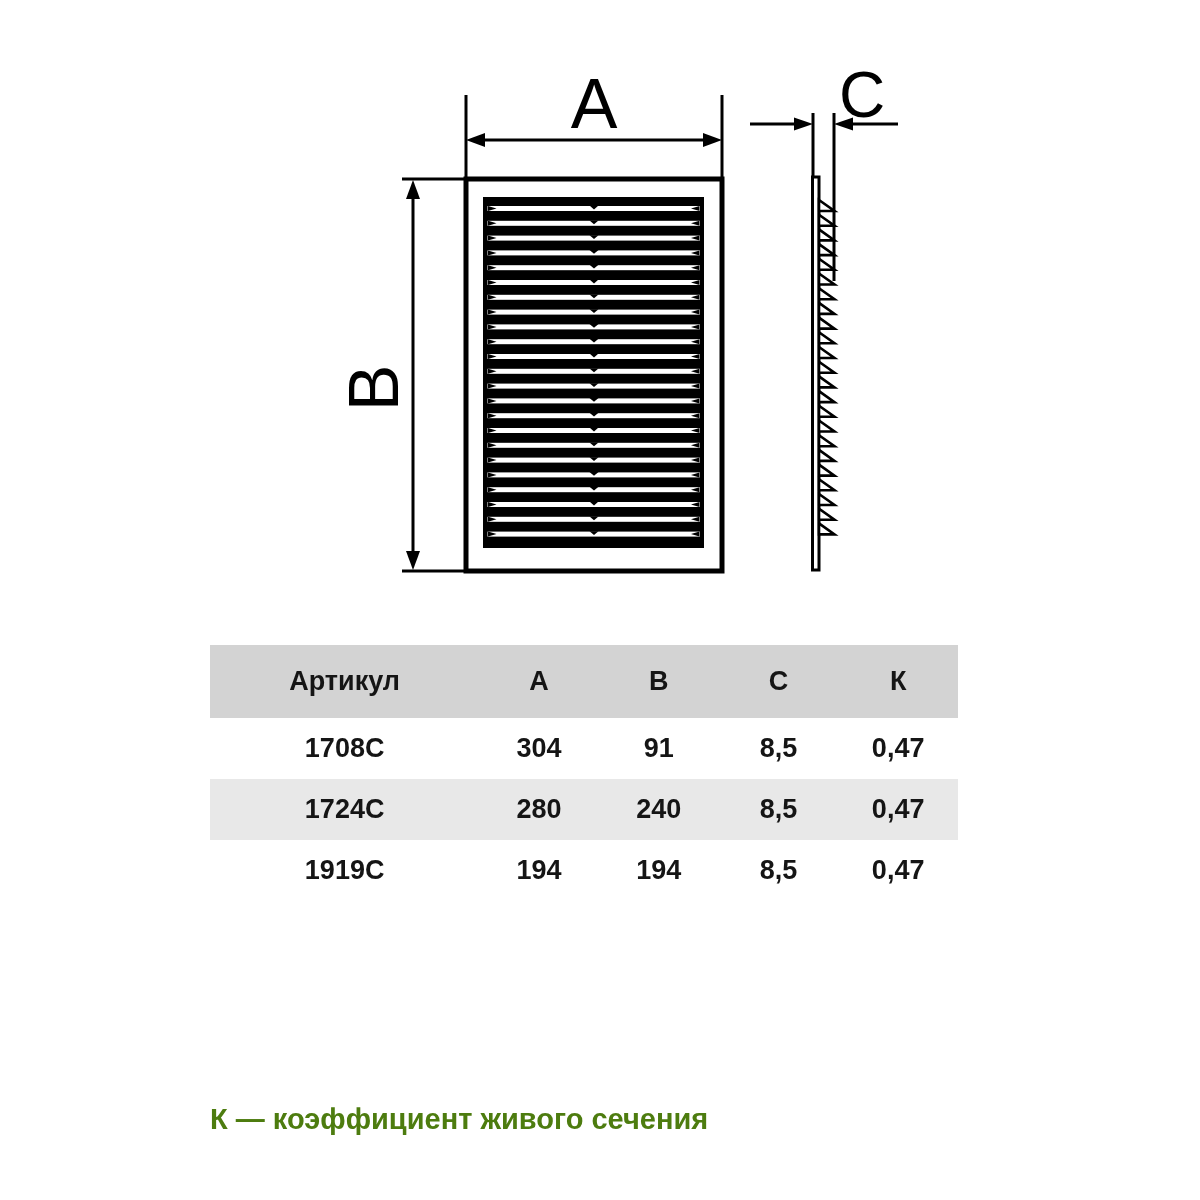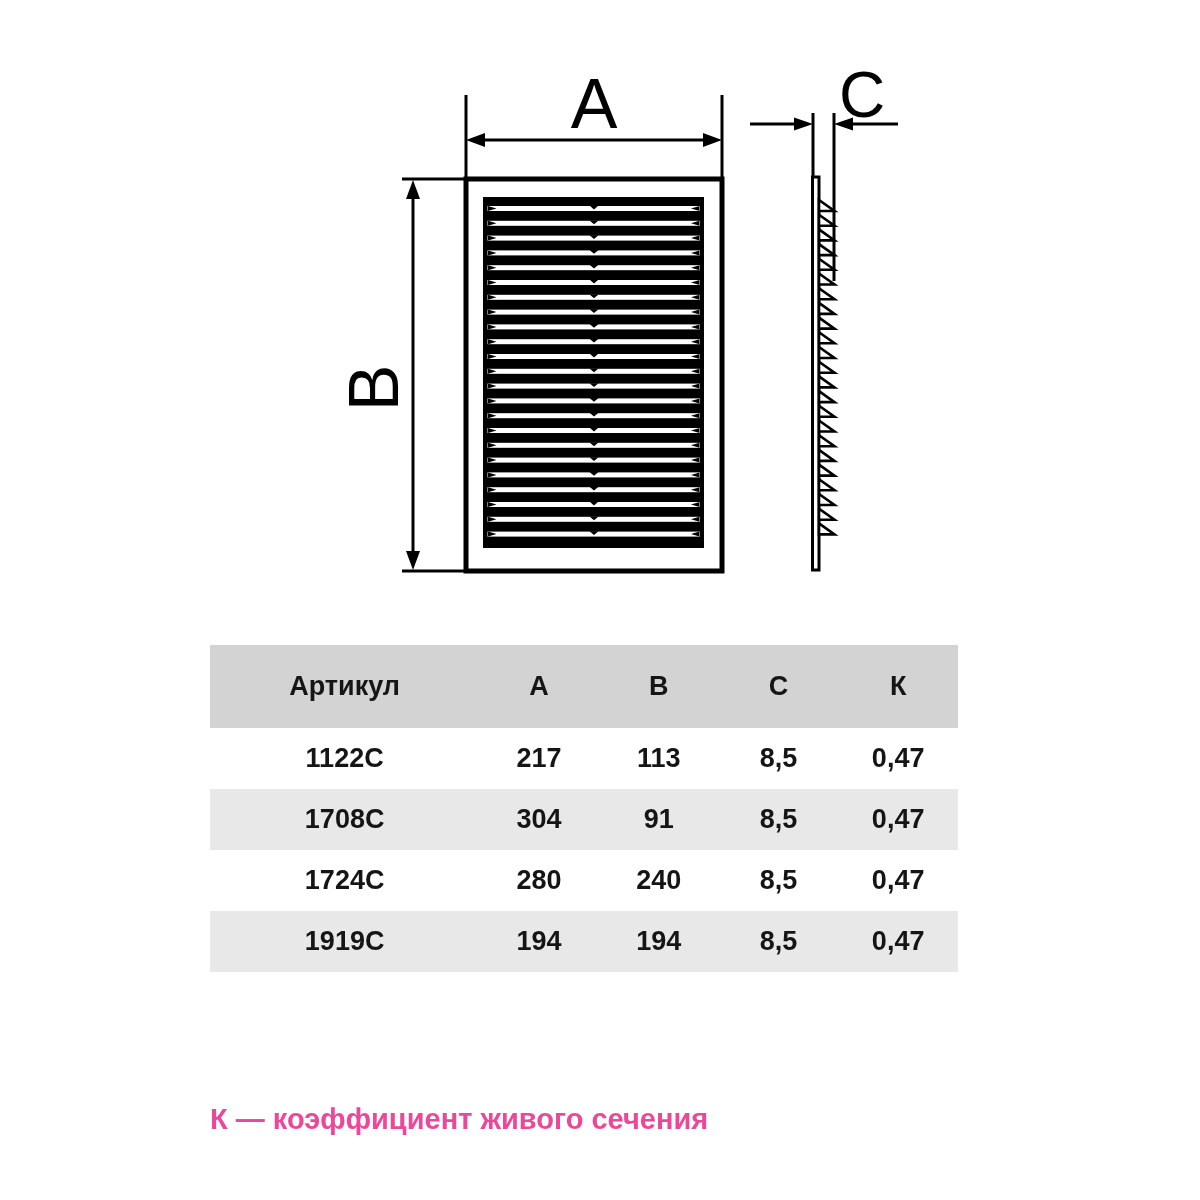--- a/index.html
+++ b/index.html
@@ -4,24 +4,24 @@
 <style>
   html,body{margin:0;padding:0;background:#fff;}
   body{width:1200px;height:1200px;font-family:"Liberation Sans",sans-serif;color:#111;}
   .page{position:relative;width:1200px;height:1200px;overflow:hidden;background:#fff;}
   .drawing{position:absolute;left:0;top:0;}
   .caption{position:absolute;left:0;top:594px;width:1170px;text-align:center;
            font-size:31px;font-weight:700;line-height:36px;color:#151515;}
   table.dim{position:absolute;left:210px;top:645px;width:748px;border-collapse:collapse;
             table-layout:fixed;font-size:27px;font-weight:700;color:#151515;}
   table.dim th,table.dim td{padding:0;text-align:center;vertical-align:middle;}
-  table.dim thead tr{height:83px;background:#d3d3d3;}
+  table.dim thead tr{height:73px;background:#d3d3d3;}
   table.dim tbody tr{height:61px;background:#ffffff;}
   table.dim tbody tr:nth-child(even){background:#e8e8e8;}
-  .footnote{position:absolute;left:210px;top:1103px;font-size:29px;font-weight:700;color:#ec4899;}
+  .footnote{position:absolute;left:210px;top:1103px;font-size:29px;font-weight:700;color:#4d7c0f;}
   svg text{font-family:"Liberation Sans",sans-serif;}
 </style>
 </head>
 <body>
 
 <div class="page">
 
   <svg class="drawing" width="1200" height="640" viewBox="0 0 1200 640">
 
     <g>
@@ -194,27 +194,20 @@
       <tr>
         <th>Артикул</th>
         <th>A</th>
         <th>B</th>
         <th>C</th>
         <th>К</th>
       </tr>
     </thead>
     <tbody>
       <tr>
-        <td>1122С</td>
-        <td>217</td>
-        <td>113</td>
-        <td>8,5</td>
-        <td>0,47</td>
-      </tr>
-      <tr>
         <td>1708С</td>
         <td>304</td>
         <td>91</td>
         <td>8,5</td>
         <td>0,47</td>
       </tr>
       <tr>
         <td>1724С</td>
         <td>280</td>
         <td>240</td>

